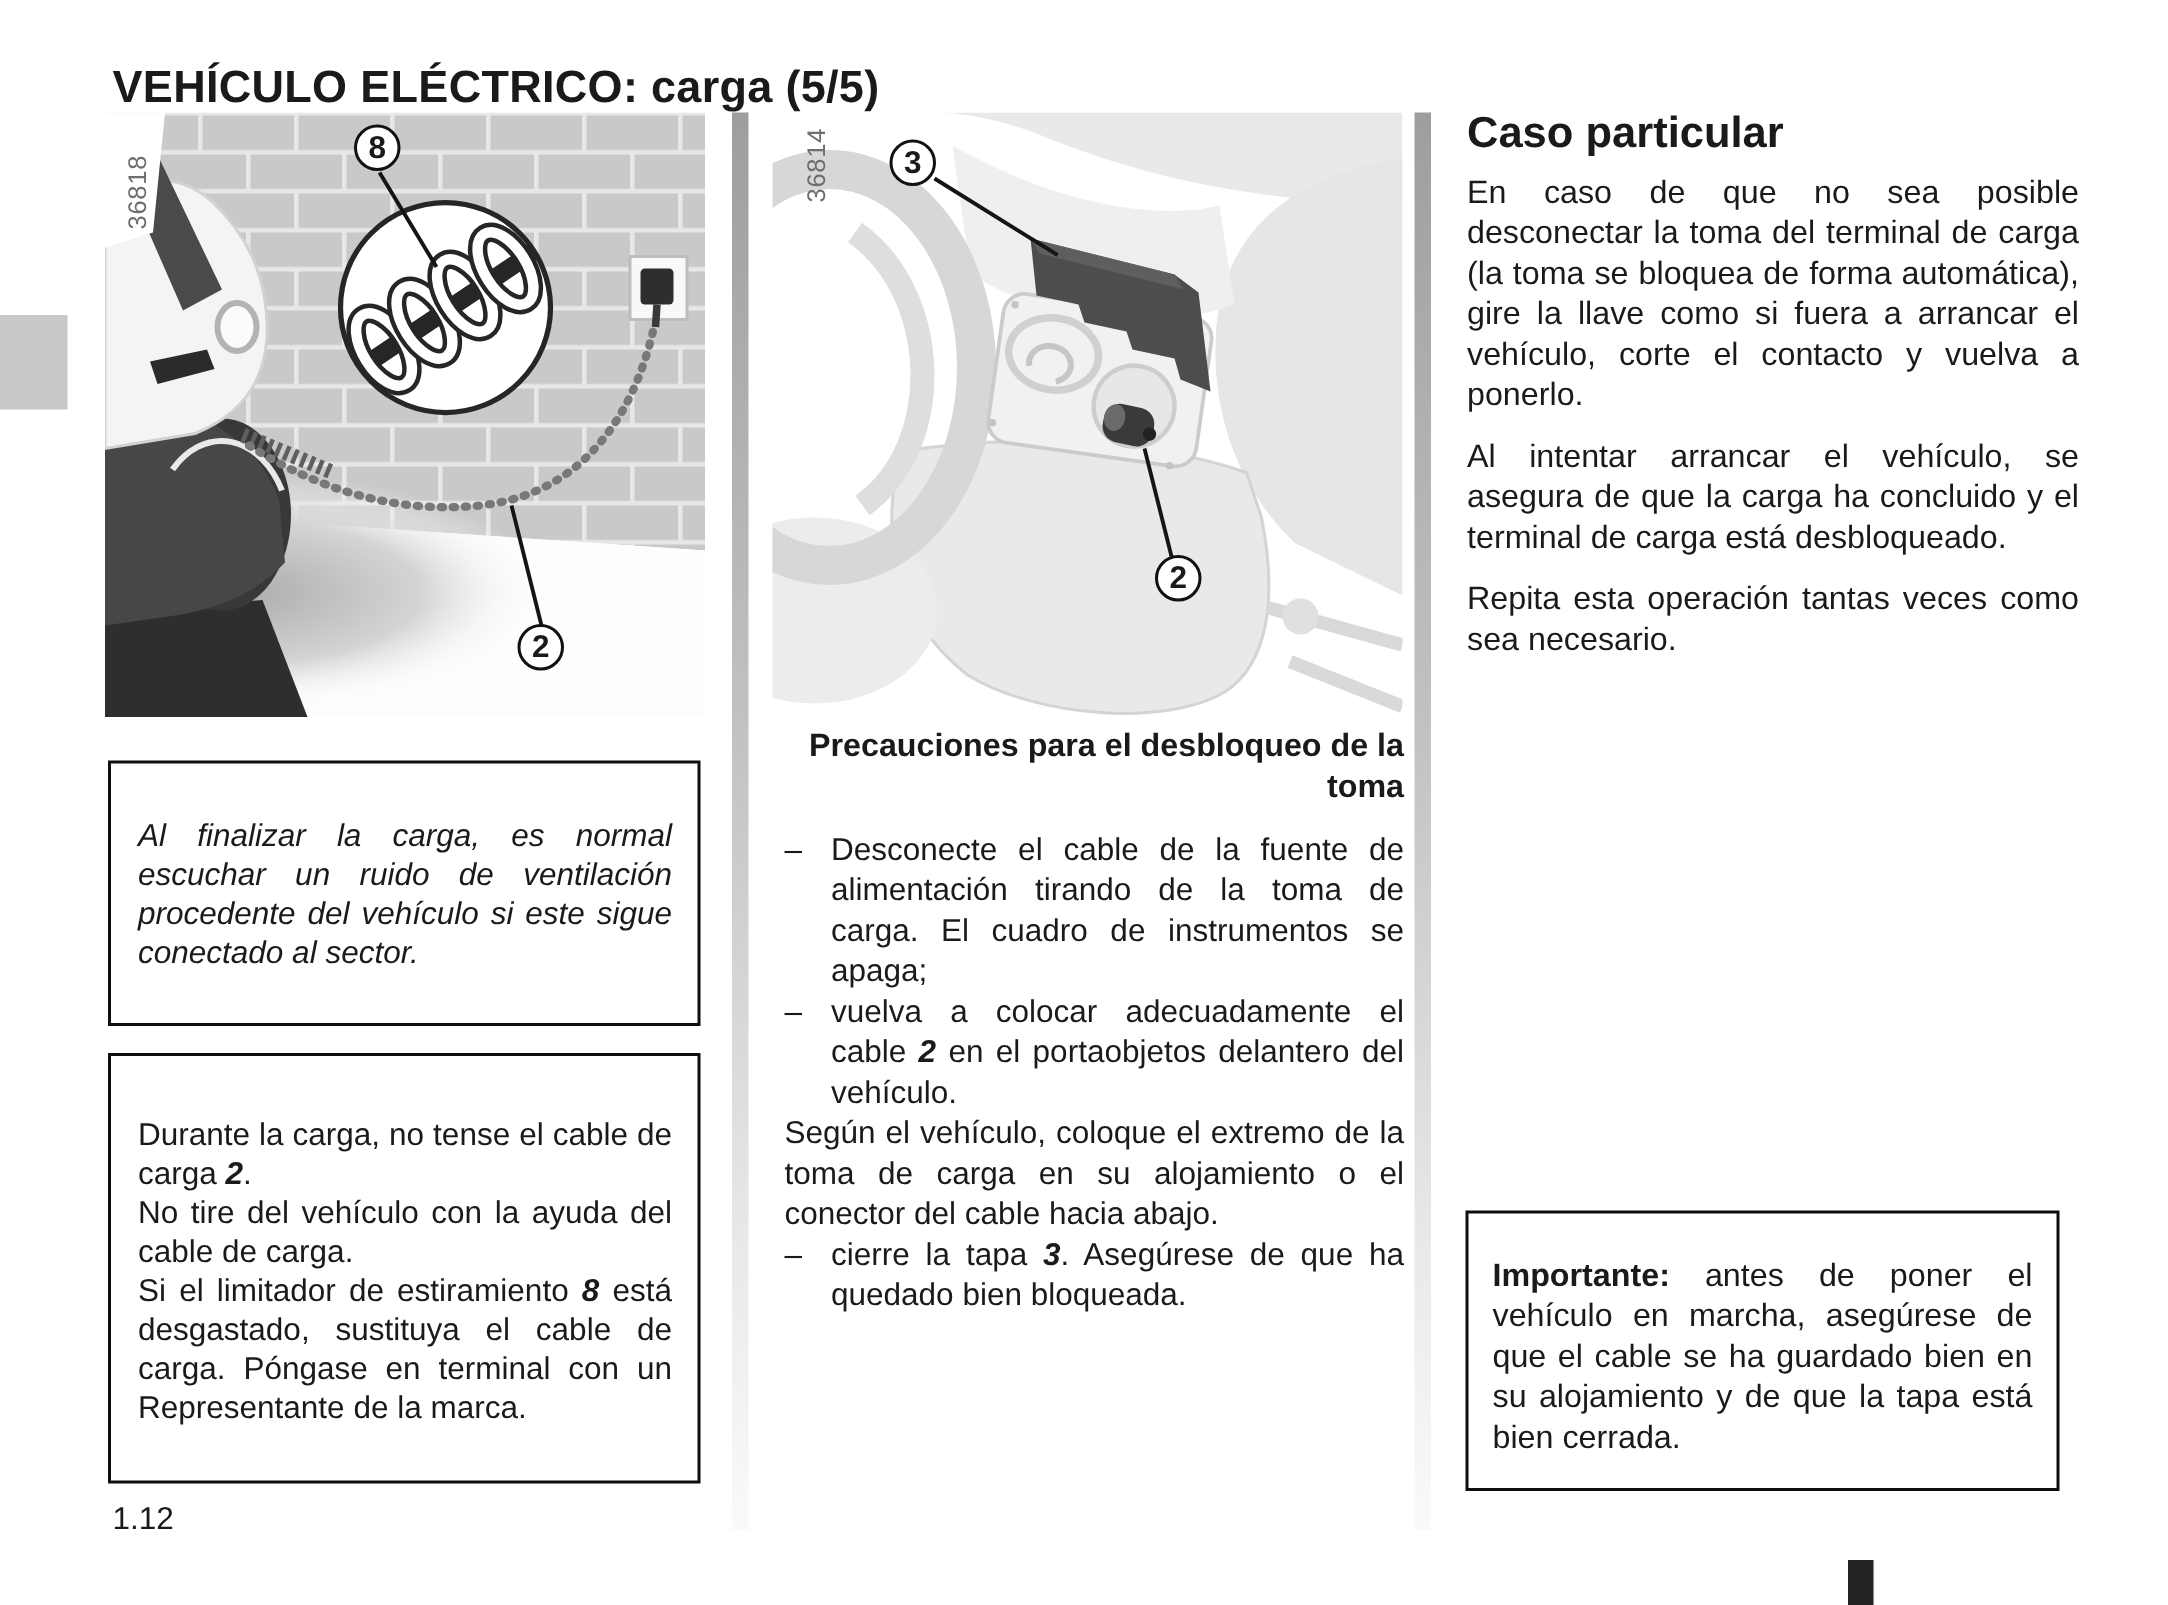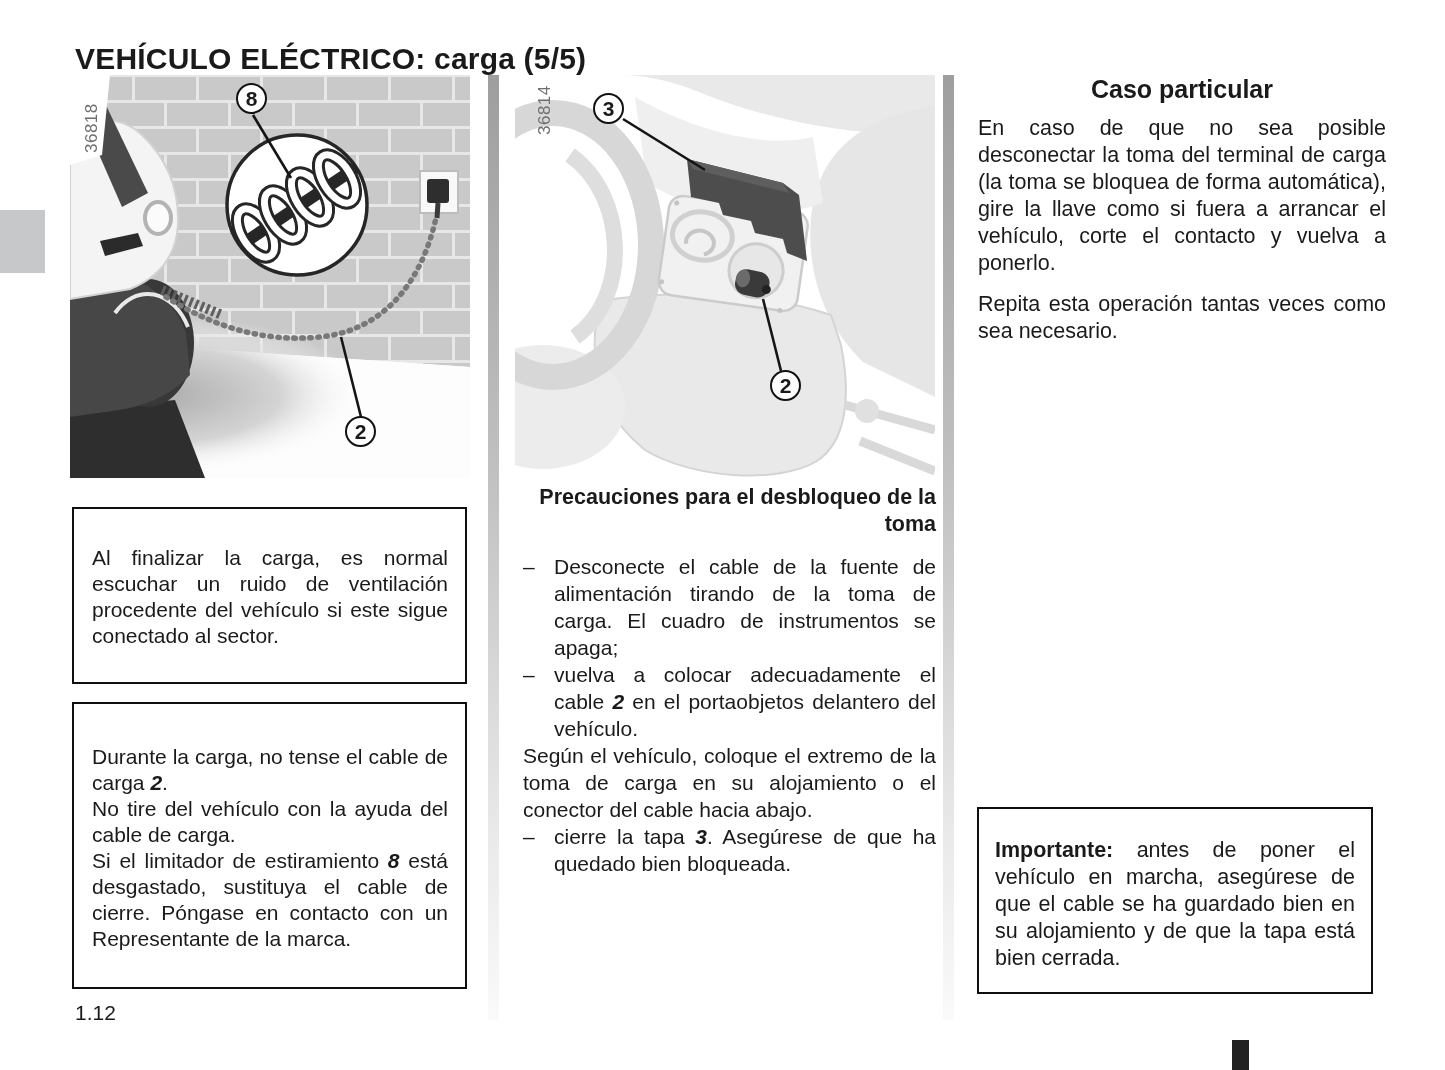--- a/index.html
+++ b/index.html
@@ -33,31 +33,31 @@
   .callout{
     position:absolute;width:31px;height:31px;border:2.5px solid #111;border-radius:50%;
     background:#fff;display:flex;align-items:center;justify-content:center;
     font-size:21px;font-weight:bold;box-sizing:border-box;
   }
   .note-box{
     position:absolute;left:72px;box-sizing:border-box;width:395px;
     border:2.5px solid #0f0f0f;background:#fff;
     font-size:21px;line-height:26px;text-align:justify;
   }
-  #note-box-1{top:507px;height:177px;padding:36px 17px 0 18px;}
+  #note-box-1{top:507px;height:177px;padding:36px 17px 0 18px;font-style:italic;}
   #note-box-2{top:702px;height:287px;padding:40px 17px 0 18px;}
   .num{font-weight:bold;font-style:italic;}
   .mid-text{position:absolute;left:523px;top:484px;width:413px;}
   .mid-heading{font-size:21.5px;font-weight:bold;line-height:27px;margin:0 0 15px 0;text-align:right;}
   .bullet{display:flex;margin:0;}
   .bullet .dash{width:31px;flex:none;font-size:21px;line-height:27px;}
   .bullet .bt{flex:1;font-size:21px;line-height:27px;text-align:justify;}
   .bullet-cont{font-size:21px;line-height:27px;text-align:justify;}
   .right-col{position:absolute;left:978px;top:76px;width:408px;}
-  .right-heading{font-size:25px;font-weight:bold;line-height:26px;margin:0 0 13px 0;text-align:center;}
+  .right-heading{font-size:29px;font-weight:bold;line-height:26px;margin:0 0 13px 0;}
   .right-col p{font-size:21.5px;line-height:27px;text-align:justify;margin:0 0 14px 0;}
   .important-box{
     position:absolute;left:977px;top:807px;box-sizing:border-box;width:396px;height:187px;
     border:2.5px solid #0f0f0f;background:#fff;padding:28px 16px 0 16px;
     font-size:21.5px;line-height:27px;text-align:justify;
   }
   .page-number{position:absolute;left:75px;top:1001px;font-size:21px;text-align:right;}
   .black-mark{position:absolute;left:1232px;top:1040px;width:17px;height:30px;background:#222;}
   svg{display:block;}
 </style>
@@ -208,21 +208,21 @@
   </div>
 </div>
 
 <div class="note-box" id="note-box-1">
   <span>Al finalizar la carga, es normal escuchar un ruido de ventilación procedente del vehículo si este sigue conectado al sector.</span>
 </div>
 
 <div class="note-box" id="note-box-2">
   <span>Durante la carga, no tense el cable de carga </span><span class="num">2</span><span>.</span><br>
   <span>No tire del vehículo con la ayuda del cable de carga.</span><br>
-  <span>Si el limitador de estiramiento </span><span class="num">8</span><span> está desgastado, sustituya el cable de cierre. Póngase en contacto con un Representante de la marca.</span>
+  <span>Si el limitador de estiramiento </span><span class="num">8</span><span> está desgastado, sustituya el cable de carga. Póngase en terminal con un Representante de la marca.</span>
 </div>
 
 <div class="mid-text">
   <h2 class="mid-heading">Precauciones para el desbloqueo de la toma</h2>
 
   <div class="bullet">
     <span class="dash">–</span>
     <span class="bt">Desconecte el cable de la fuente de alimentación tirando de la toma de carga. El cuadro de instrumentos se apaga;</span>
   </div>
 
@@ -234,20 +234,21 @@
 
   <div class="bullet">
     <span class="dash">–</span>
     <span class="bt"><span>cierre la tapa </span><span class="num">3</span><span>. Asegúrese de que ha quedado bien bloqueada.</span></span>
   </div>
 </div>
 
 <div class="right-col">
   <h2 class="right-heading">Caso particular</h2>
   <p>En caso de que no sea posible desconectar la toma del terminal de carga (la toma se bloquea de forma automática), gire la llave como si fuera a arrancar el vehículo, corte el contacto y vuelva a ponerlo.</p>
+  <p>Al intentar arrancar el vehículo, se asegura de que la carga ha concluido y el terminal de carga está desbloqueado.</p>
   <p>Repita esta operación tantas veces como sea necesario.</p>
 </div>
 
 <div class="important-box">
   <strong>Importante:</strong><span> antes de poner el vehículo en marcha, asegúrese de que el cable se ha guardado bien en su alojamiento y de que la tapa está bien cerrada.</span>
 </div>
 
 <div class="page-number">1.12</div>
 <div class="black-mark"></div>
 

